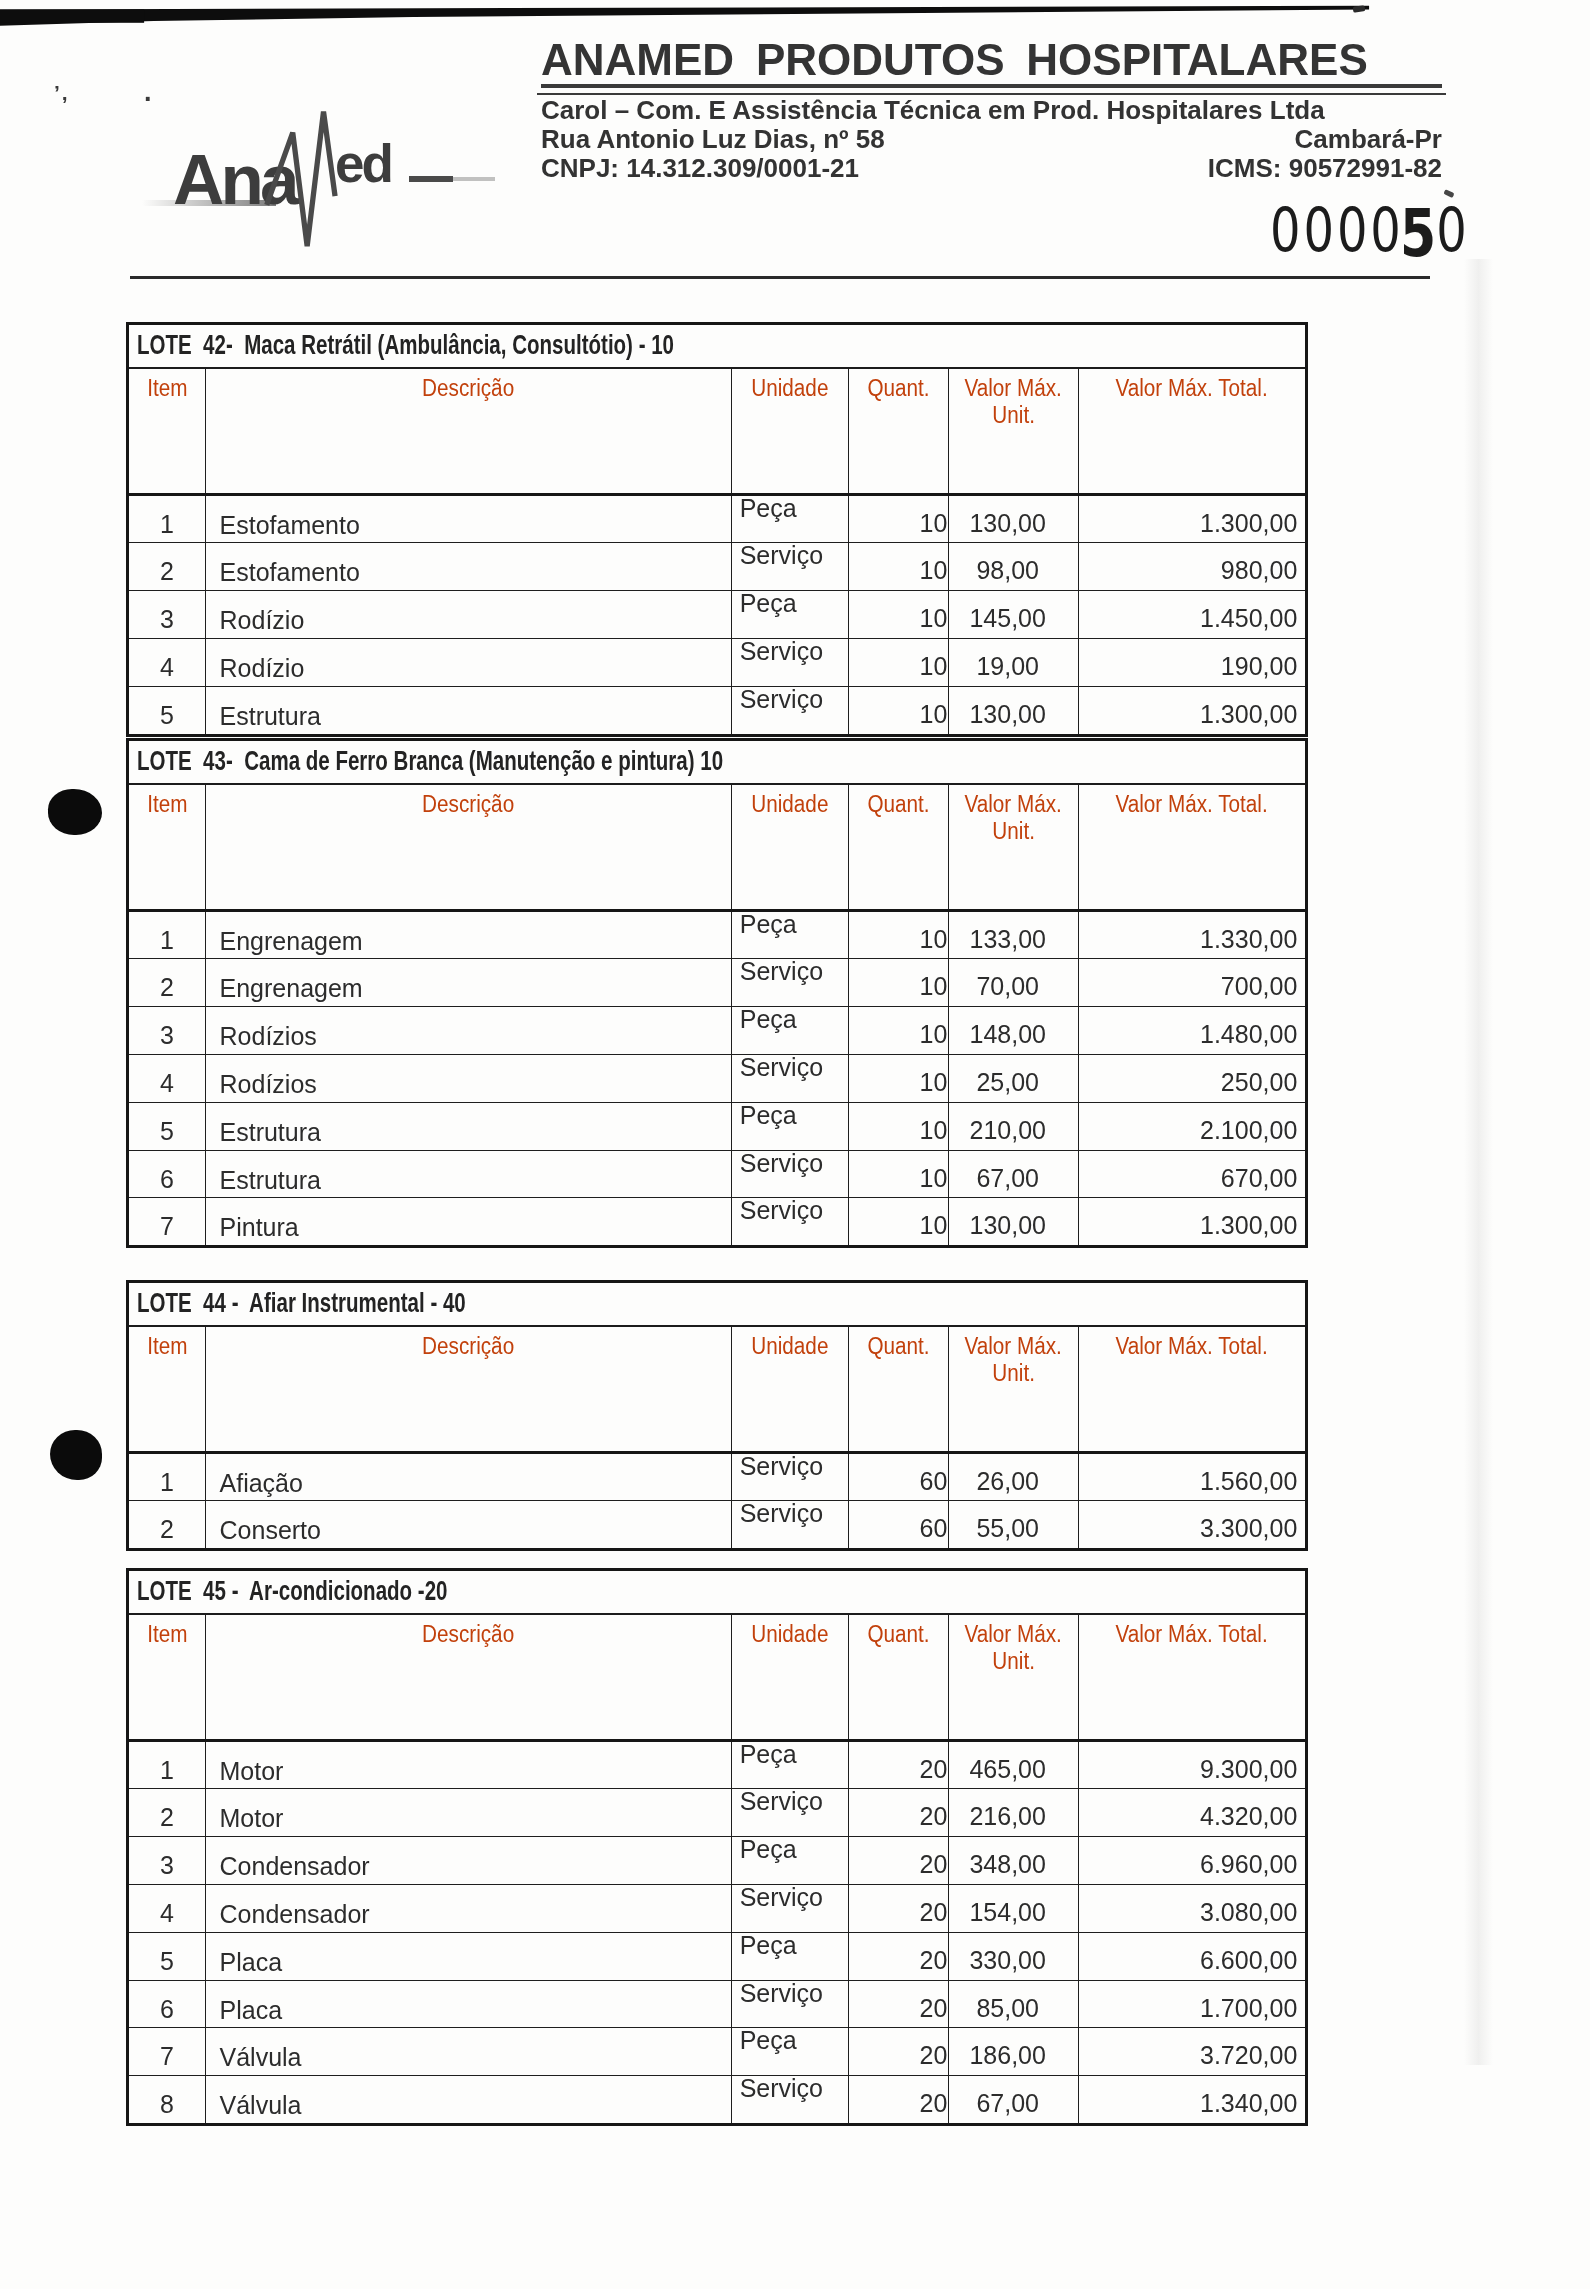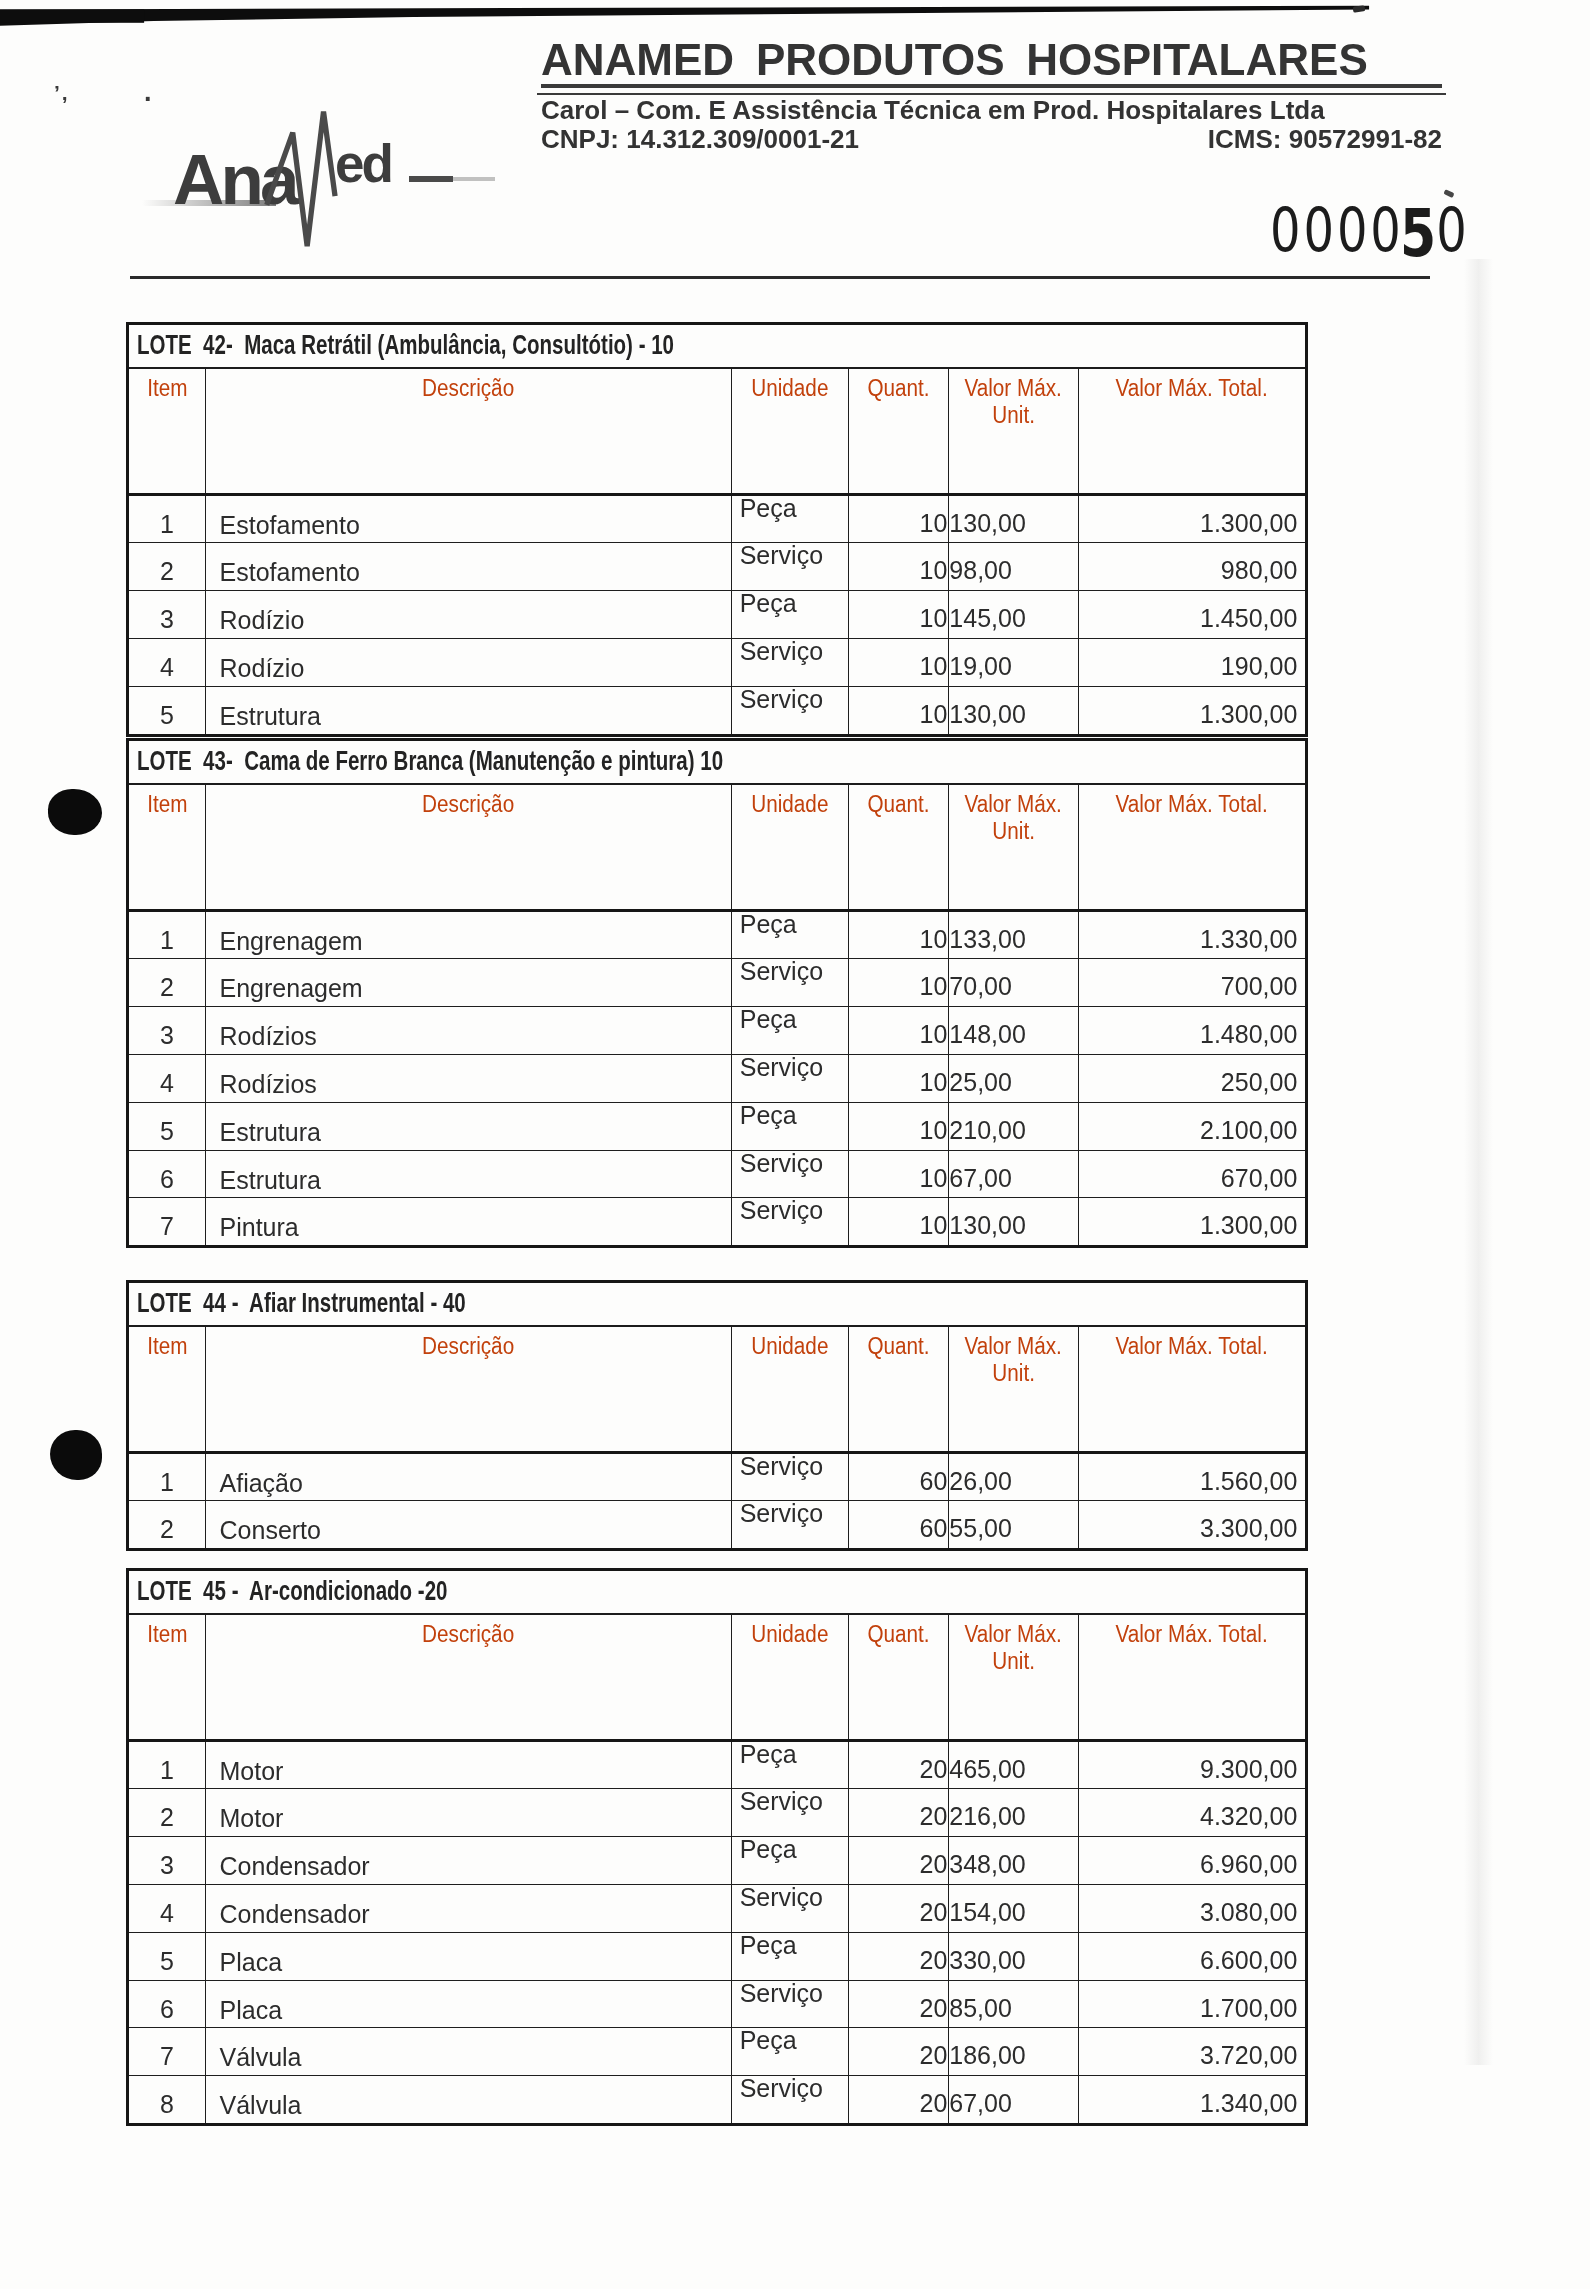--- a/index.html
+++ b/index.html
@@ -55,21 +55,21 @@
   .squish-title{display:inline-block;transform:scaleX(0.76);transform-origin:0 50%;
                 font-size:27px;font-weight:bold;color:#232323;white-space:pre;}
   tr.cols-row td{height:117px;vertical-align:top;text-align:center;padding-top:5.8px;
                  border-bottom:3.8px solid #161616;font-size:23px;color:#c2410c;line-height:27px;}
   .squish-col{display:inline-block;transform:scaleX(0.9);transform-origin:50% 50%;white-space:nowrap;}
   tr.data-row td{height:41px;font-size:25px;color:#2c2c2c;}
   td.c-item{text-align:center;vertical-align:bottom;padding-bottom:3.8px;}
   td.c-desc{text-align:left;vertical-align:bottom;padding:0 0 2.9px 13.4px;}
   td.c-unid{text-align:left;vertical-align:top;padding:0 0 0 7.7px;line-height:25px;}
   td.c-quant{text-align:right;vertical-align:bottom;padding-bottom:4.8px;}
-  td.c-vu{text-align:left;vertical-align:bottom;padding:0 11.5px 4.8px 0;}
+  td.c-vu{text-align:center;vertical-align:bottom;padding:0 11.5px 4.8px 0;}
   td.c-vt{text-align:right;vertical-align:bottom;padding:0 7.7px 4.8px 0;}
   .t42{top:322px;} .t43{top:738px;} .t44{top:1280px;} .t45{top:1568px;}
 </style>
 </head>
 <body>
 
 <div class="page">
 
   <svg class="top-wedge" viewBox="0 0 1656 40" preserveAspectRatio="none">
     <polygon points="0,10 1425,6 1425,10 430,18 160,22 0,27" fill="#0d0d0d"></polygon>
@@ -88,20 +88,24 @@
     <span class="logo-ed">ed</span>
     <div class="logo-dash"></div>
     <div class="logo-dash-faint"></div>
   </div>
 
   <div class="header-block">
     <div class="company-title">ANAMED PRODUTOS HOSPITALARES</div>
     <div class="title-underline"></div>
     <div class="title-underline2"></div>
     <div class="h-line">Carol – Com. E Assistência Técnica em Prod. Hospitalares Ltda</div>
+    <div class="h-row">
+      <span>Rua Antonio Luz Dias, nº 58</span>
+      <span>Cambará-Pr</span>
+    </div>
     <div class="h-row">
       <span>CNPJ: 14.312.309/0001-21</span>
       <span>ICMS: 90572991-82</span>
     </div>
   </div>
 
   <div class="stamp">
     <span>0000</span><span class="stamp-bold">5</span><span>0</span>
   </div>
   <div class="speck speck-stamp"></div>

